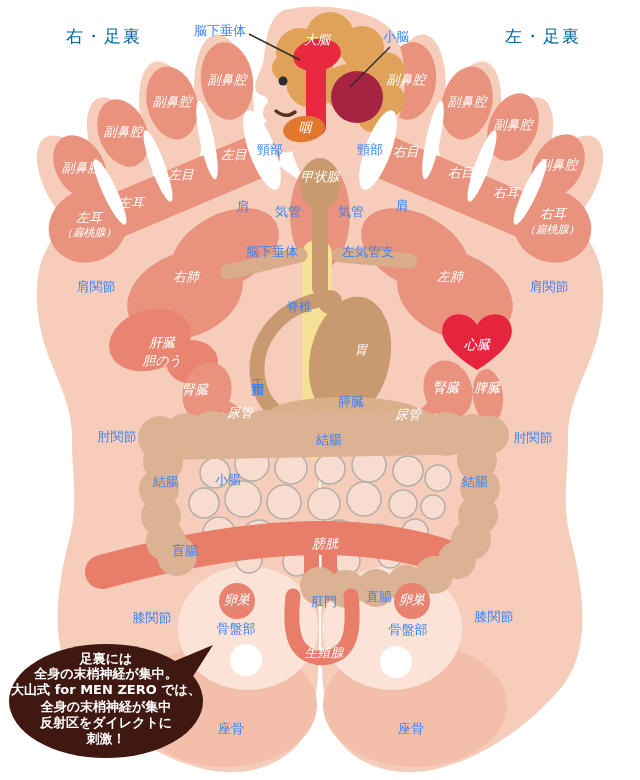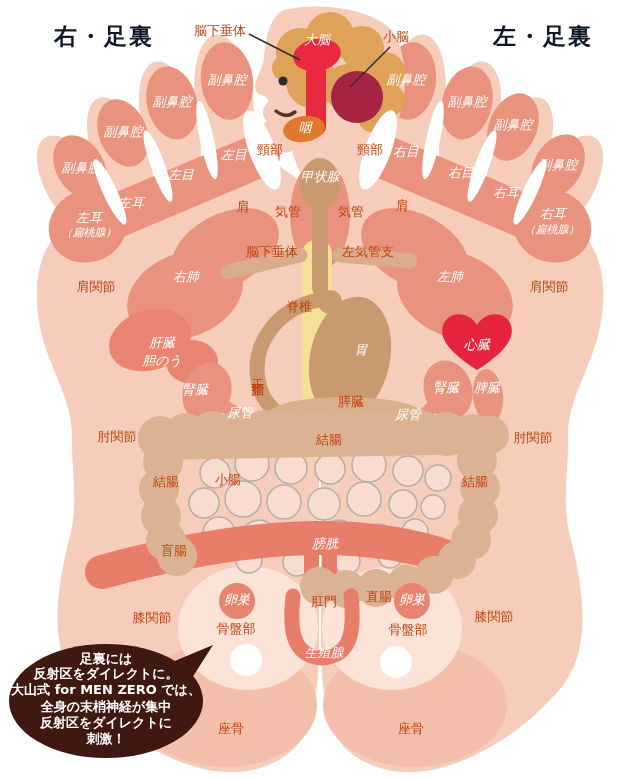--- a/index.html
+++ b/index.html
@@ -1,23 +1,23 @@
 <!DOCTYPE html>
 <html><head>
 <meta charset="utf-8">
 <style>
   html,body{margin:0;padding:0;background:#fff;}
   .stage{position:relative;width:640px;height:780px;background:#fff;overflow:hidden;
          font-family:"DejaVu Sans",sans-serif;}
   svg.art{position:absolute;left:0;top:0;}
   .labels span{position:absolute;transform:translate(-50%,-50%);white-space:nowrap;line-height:1.12;}
-  .lb{color:#c2410c;font-size:13px;}
+  .lb{color:#3b82f6;font-size:13px;}
   .lw{color:#ffffff;font-size:13px;font-style:italic;}
   .lsm{font-size:11px;}
-  .ttl{color:#0f172a;font-size:23px;font-weight:bold;letter-spacing:2px;}
+  .ttl{color:#0369a1;font-size:17px;font-weight:normal;letter-spacing:2px;}
   .vert{writing-mode:vertical-rl;letter-spacing:2px;}
   .bub{color:#ffffff;font-size:13px;font-weight:bold;}
 </style>
 </head>
 <body>
 
 <div class="stage">
 
 <svg class="art" width="640" height="780" viewBox="0 0 640 780">
 
@@ -274,36 +274,36 @@
   <span class="lb vert" style="left:257px;top:372px">十二指腸</span>
   <span class="lw" style="left:361px;top:350px">胃</span>
   <span class="lw" style="left:477px;top:345px">心臓</span>
   <span class="lb" style="left:351px;top:402px">膵臓</span>
   <span class="lb" style="left:117px;top:437px">肘関節</span>
   <span class="lb" style="left:533px;top:438px">肘関節</span>
   <span class="lb" style="left:329px;top:440px">結腸</span>
   <span class="lb" style="left:166px;top:482px">結腸</span>
   <span class="lb" style="left:475px;top:482px">結腸</span>
   <span class="lb" style="left:228px;top:480px">小腸</span>
-  <span class="lb" style="left:174px;top:551px">盲腸</span>
+  <span class="lb" style="left:185px;top:551px">盲腸</span>
 
   <span class="lw" style="left:325px;top:544px">膀胱</span>
   <span class="lb" style="left:379px;top:597px">直腸</span>
   <span class="lw" style="left:237px;top:600px">卵巣</span>
   <span class="lw" style="left:412px;top:600px">卵巣</span>
   <span class="lb" style="left:324px;top:602px">肛門</span>
   <span class="lb" style="left:236px;top:629px">骨盤部</span>
   <span class="lb" style="left:408px;top:630px">骨盤部</span>
   <span class="lb" style="left:152px;top:618px">膝関節</span>
   <span class="lb" style="left:494px;top:617px">膝関節</span>
   <span class="lw" style="left:324px;top:653px">生殖腺</span>
   <span class="lb" style="left:231px;top:729px">座骨</span>
   <span class="lb" style="left:411px;top:729px">座骨</span>
 
   <span class="bub" style="left:106px;top:659px">足裏には</span>
-  <span class="bub" style="left:106px;top:674px">反射区をダイレクトに。</span>
+  <span class="bub" style="left:106px;top:674px">全身の末梢神経が集中。</span>
   <span class="bub" style="left:106px;top:690px">大山式 for MEN ZERO では、</span>
   <span class="bub" style="left:106px;top:707px">全身の末梢神経が集中</span>
   <span class="bub" style="left:106px;top:723px">反射区をダイレクトに</span>
   <span class="bub" style="left:106px;top:739px">刺激！</span>
 </div>
 
 </div>
 
 </body></html>

